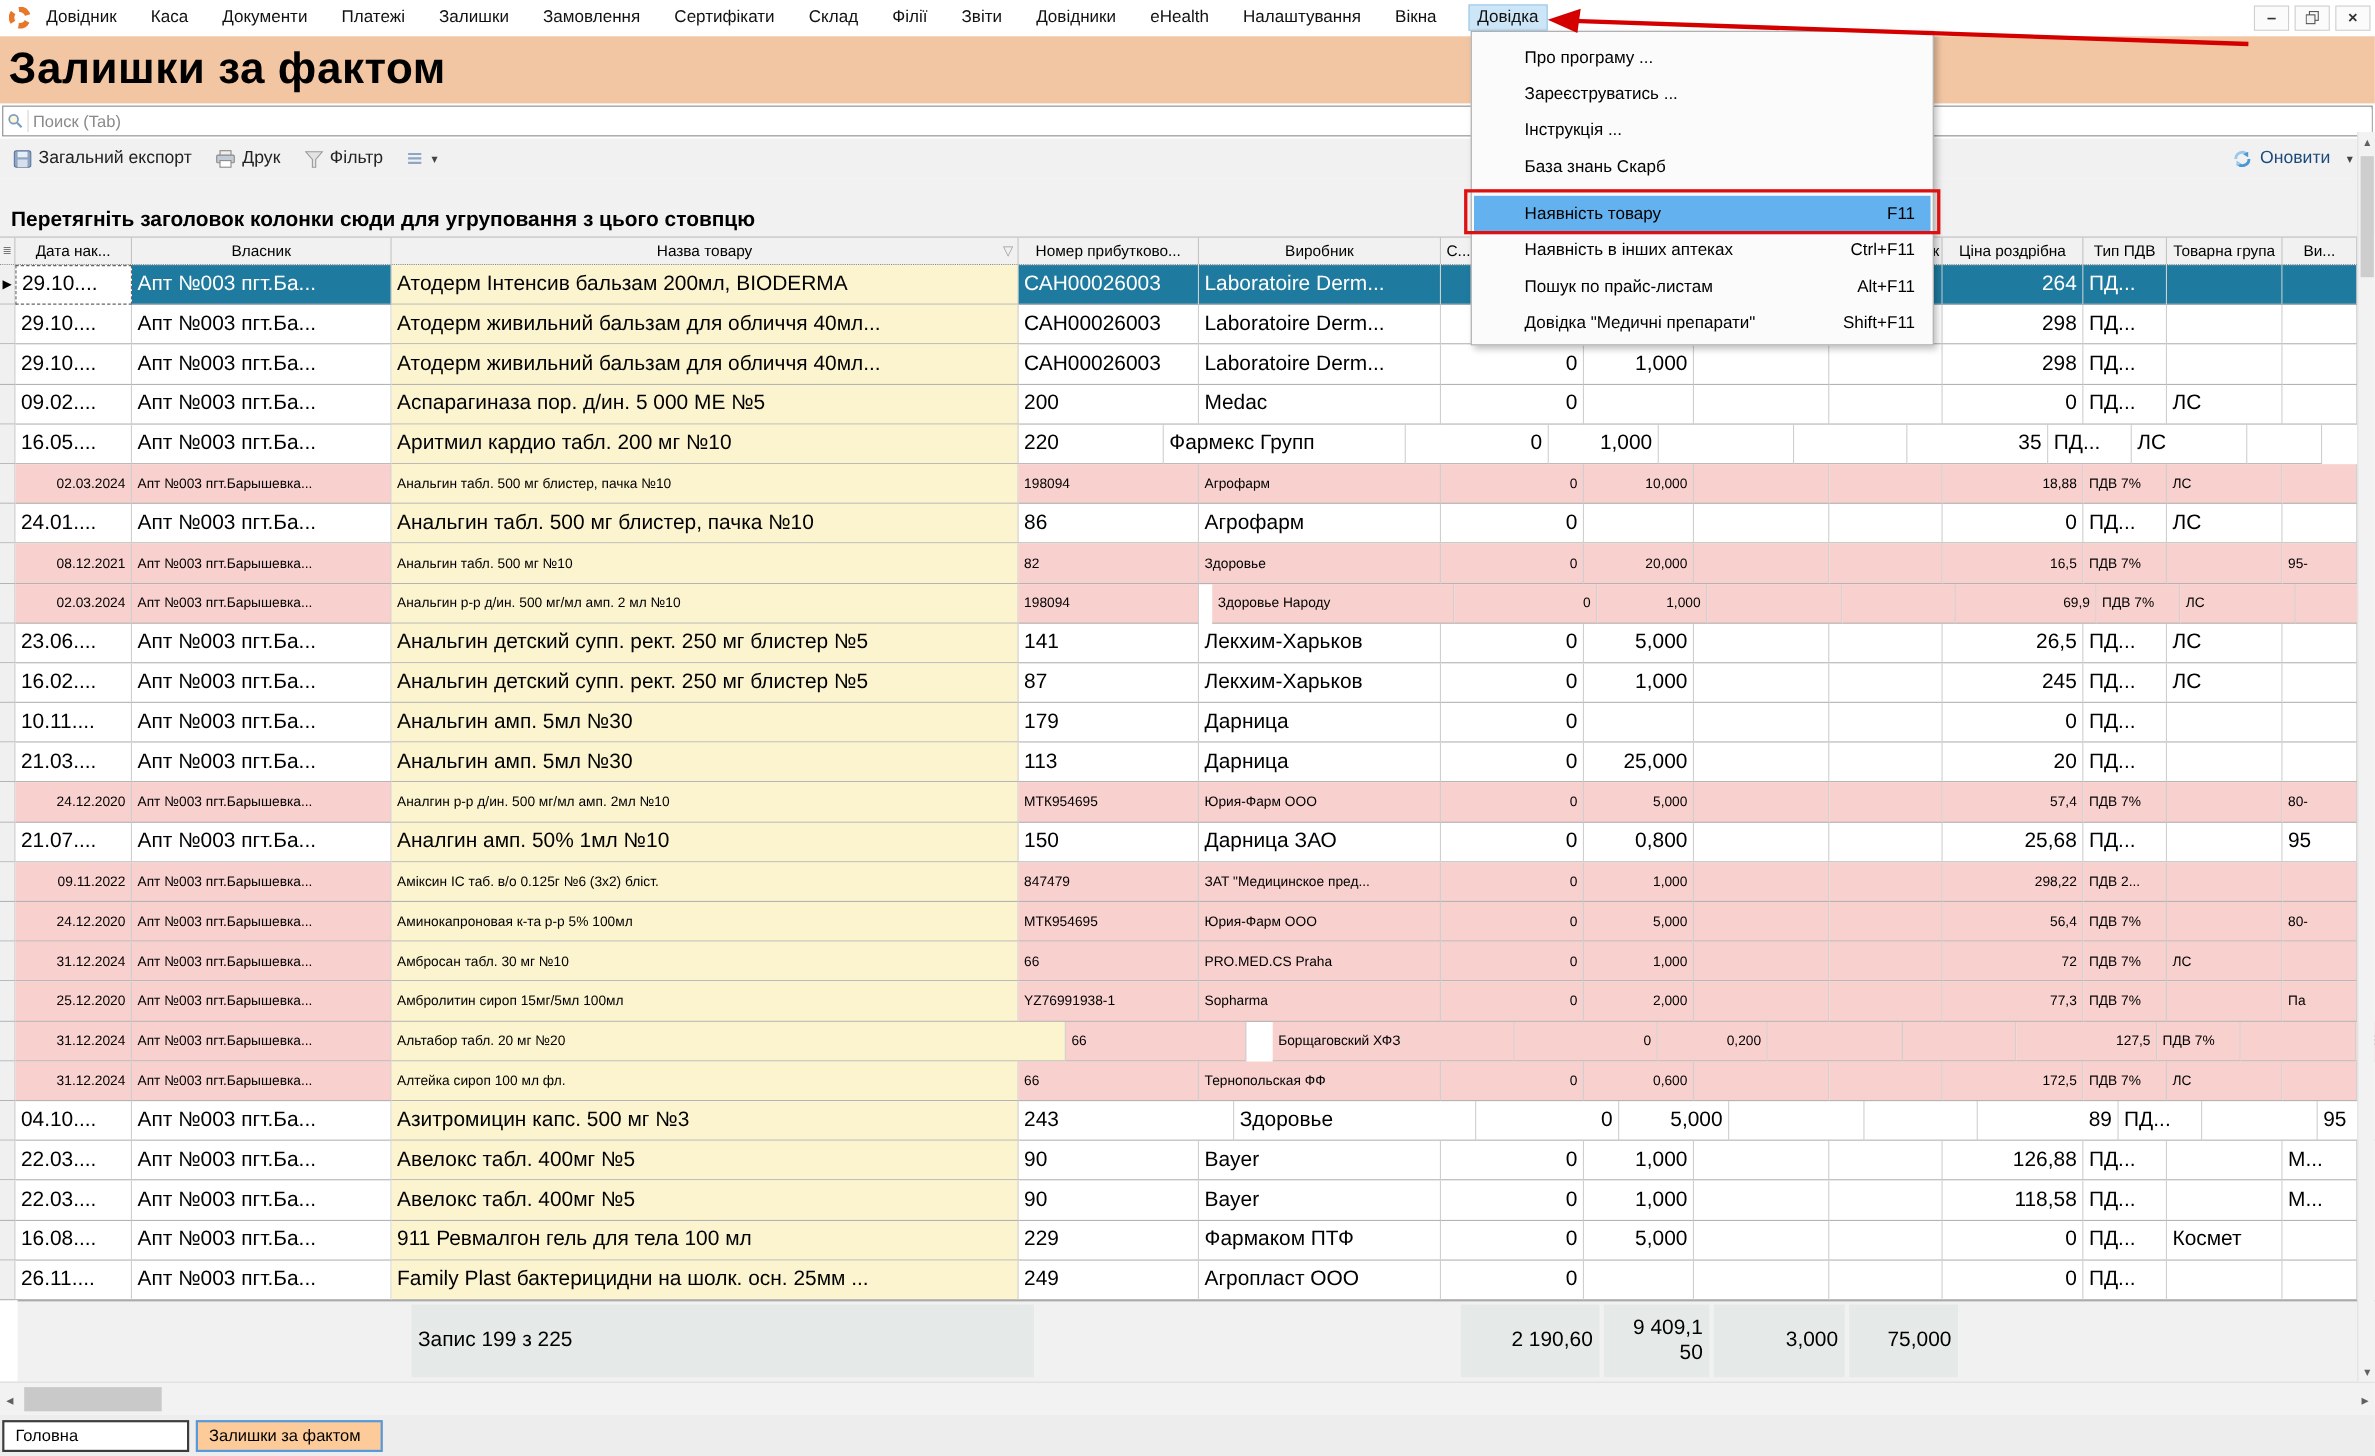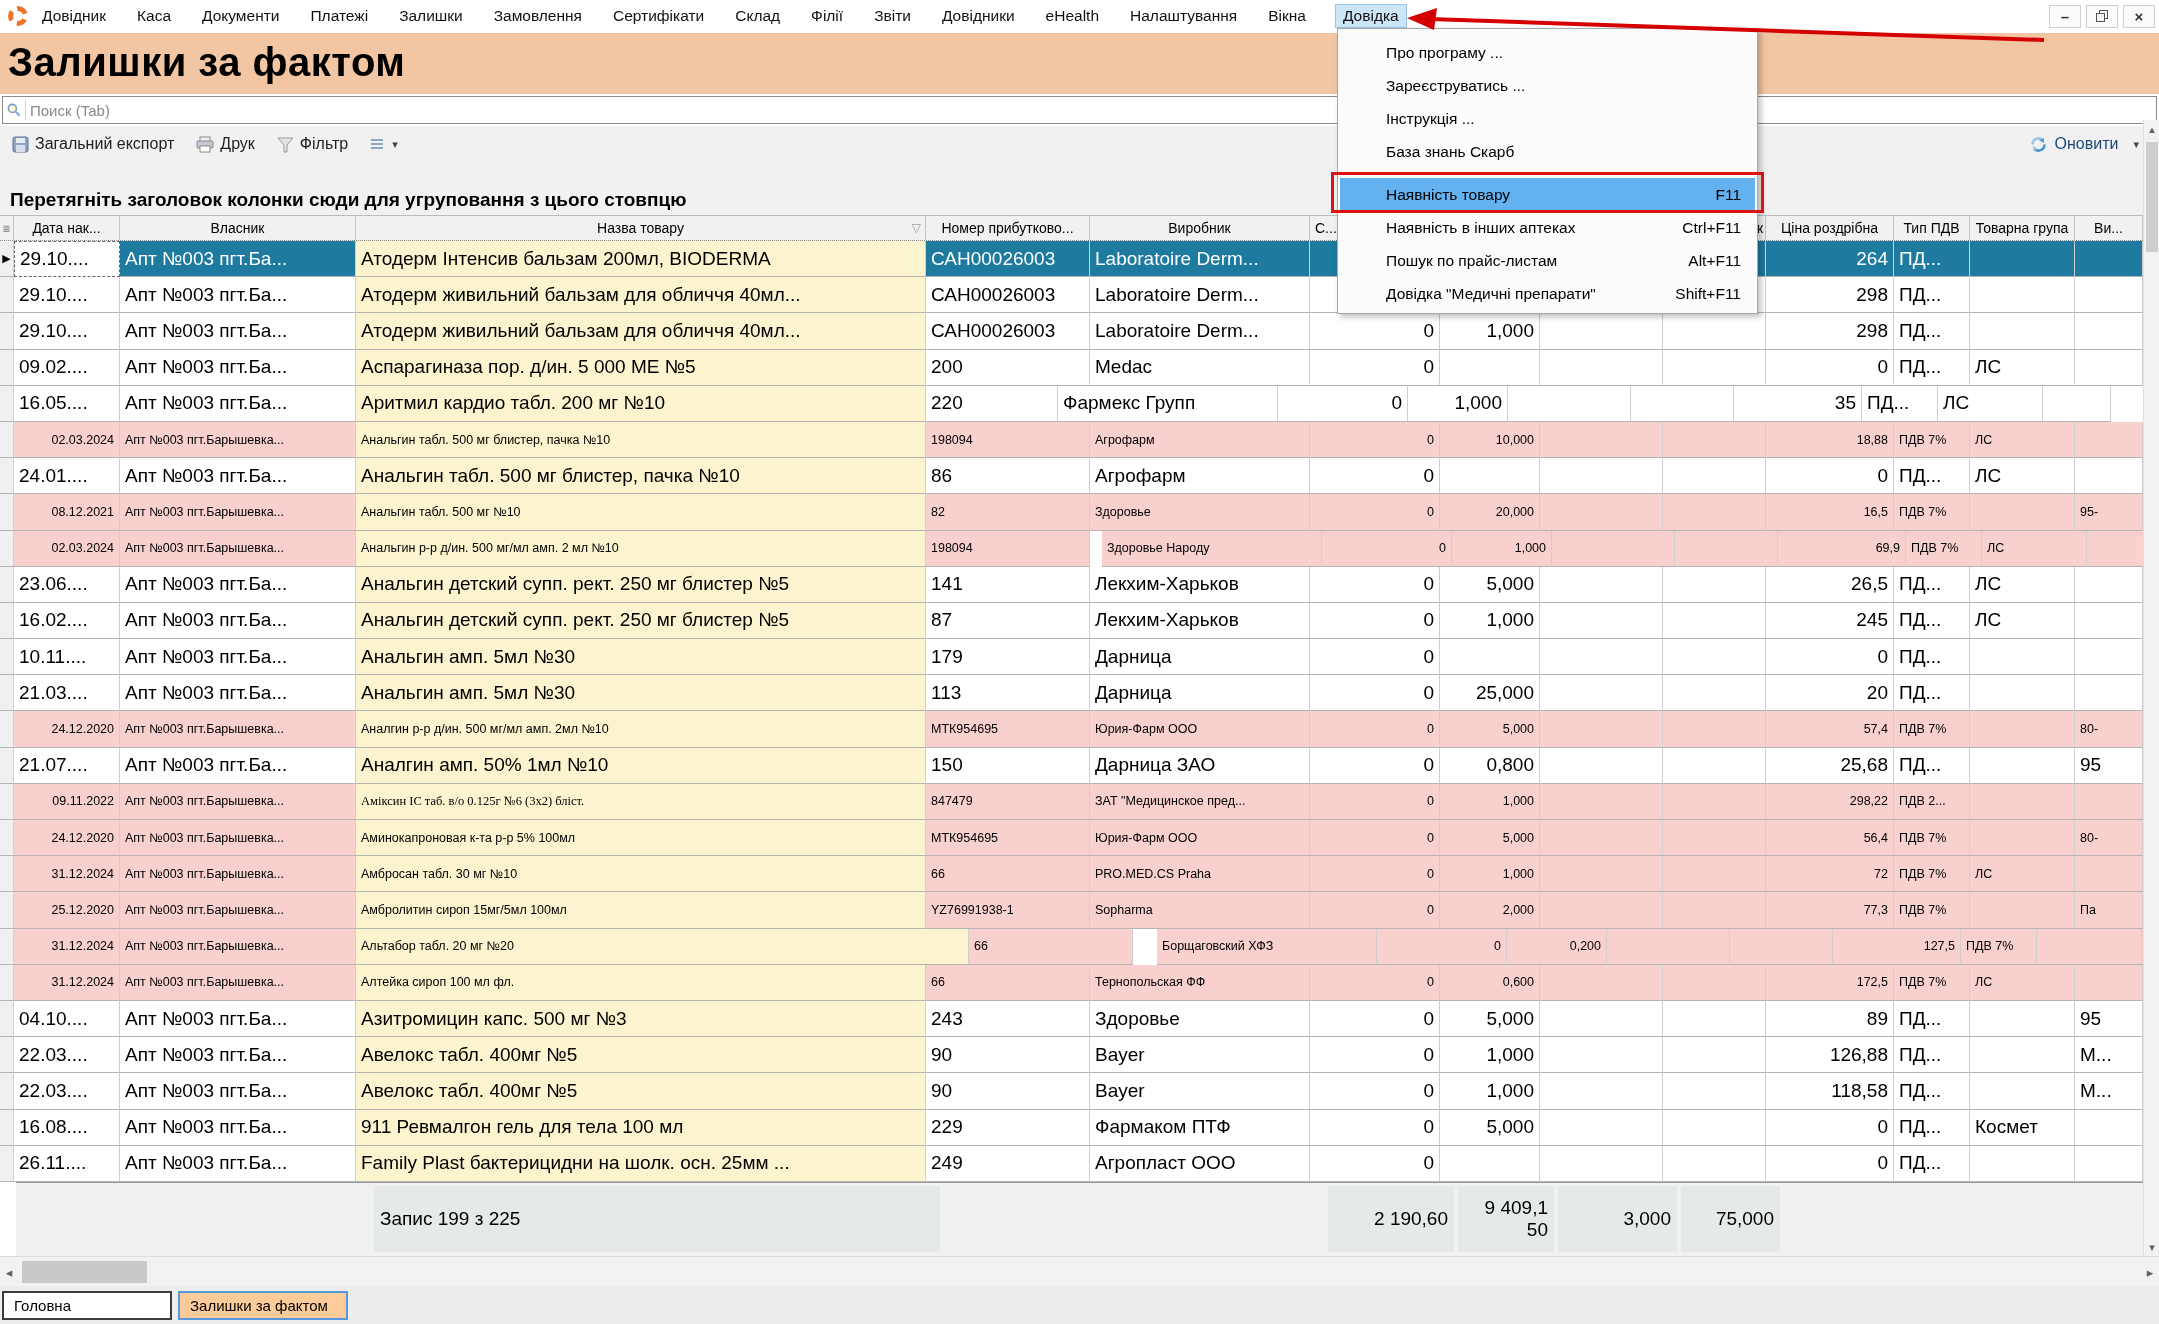--- a/index.html
+++ b/index.html
@@ -463,21 +463,21 @@
           <div class="cell c-v4" style="width: 103px; flex: 0 0 auto;"></div>
           <div class="cell c-price" style="width: 128px; flex: 0 0 auto;">25,68</div>
           <div class="cell c-vat" style="width: 76px; flex: 0 0 auto;">ПД...</div>
           <div class="cell c-group" style="width: 105px; flex: 0 0 auto;"></div>
           <div class="cell c-extra" style="width: 68px; flex: 0 0 auto;">95</div>
         </div>
         <div class="grow small">
           <div class="cell c-ind" style="width: 14px; flex: 0 0 auto;"></div>
           <div class="cell c-date" style="width: 106px; flex: 0 0 auto;">09.11.2022</div>
           <div class="cell c-owner" style="width: 236px; flex: 0 0 auto;">Апт №003 пгт.Барышевка...</div>
-          <div class="cell c-name" style="width: 570px; flex: 0 0 auto; font-family: Liberation Serif, serif;">Аміксин ІС таб. в/о 0.125г №6 (3х2) бліст.</div>
+          <div class="cell c-name" style="width: 570px; flex: 0 0 auto;">Аміксин ІС таб. в/о 0.125г №6 (3х2) бліст.</div>
           <div class="cell c-num" style="width: 164px; flex: 0 0 auto;">847479</div>
           <div class="cell c-manu" style="width: 220px; flex: 0 0 auto;">ЗАТ "Медицинское пред...</div>
           <div class="cell c-v1" style="width: 130px; flex: 0 0 auto;">0</div>
           <div class="cell c-v2" style="width: 100px; flex: 0 0 auto;">1,000</div>
           <div class="cell c-v3" style="width: 123px; flex: 0 0 auto;"></div>
           <div class="cell c-v4" style="width: 103px; flex: 0 0 auto;"></div>
           <div class="cell c-price" style="width: 128px; flex: 0 0 auto;">298,22</div>
           <div class="cell c-vat" style="width: 76px; flex: 0 0 auto;">ПДВ 2...</div>
           <div class="cell c-group" style="width: 105px; flex: 0 0 auto;"></div>
           <div class="cell c-extra" style="width: 68px; flex: 0 0 auto;"></div>
@@ -560,21 +560,21 @@
           <div class="cell c-price" style="width: 128px; flex: 0 0 auto;">172,5</div>
           <div class="cell c-vat" style="width: 76px; flex: 0 0 auto;">ПДВ 7%</div>
           <div class="cell c-group" style="width: 105px; flex: 0 0 auto;">ЛС</div>
           <div class="cell c-extra" style="width: 68px; flex: 0 0 auto;"></div>
         </div>
         <div class="grow big">
           <div class="cell c-ind" style="width: 14px; flex: 0 0 auto;"></div>
           <div class="cell c-date" style="width: 106px; flex: 0 0 auto;">04.10....</div>
           <div class="cell c-owner" style="width: 236px; flex: 0 0 auto;">Апт №003 пгт.Ба...</div>
           <div class="cell c-name" style="width: 570px; flex: 0 0 auto;">Азитромицин капс. 500 мг №3</div>
-          <div class="cell c-num" style="width: 164px; flex: 0 0 auto;">243</div>
+          <div class="cell c-num" style="width: 196px; flex: 0 0 auto;">243</div>
           <div class="cell c-manu" style="width: 220px; flex: 0 0 auto;">Здоровье</div>
           <div class="cell c-v1" style="width: 130px; flex: 0 0 auto;">0</div>
           <div class="cell c-v2" style="width: 100px; flex: 0 0 auto;">5,000</div>
           <div class="cell c-v3" style="width: 123px; flex: 0 0 auto;"></div>
           <div class="cell c-v4" style="width: 103px; flex: 0 0 auto;"></div>
           <div class="cell c-price" style="width: 128px; flex: 0 0 auto;">89</div>
           <div class="cell c-vat" style="width: 76px; flex: 0 0 auto;">ПД...</div>
           <div class="cell c-group" style="width: 105px; flex: 0 0 auto;"></div>
           <div class="cell c-extra" style="width: 68px; flex: 0 0 auto;">95</div>
         </div>

